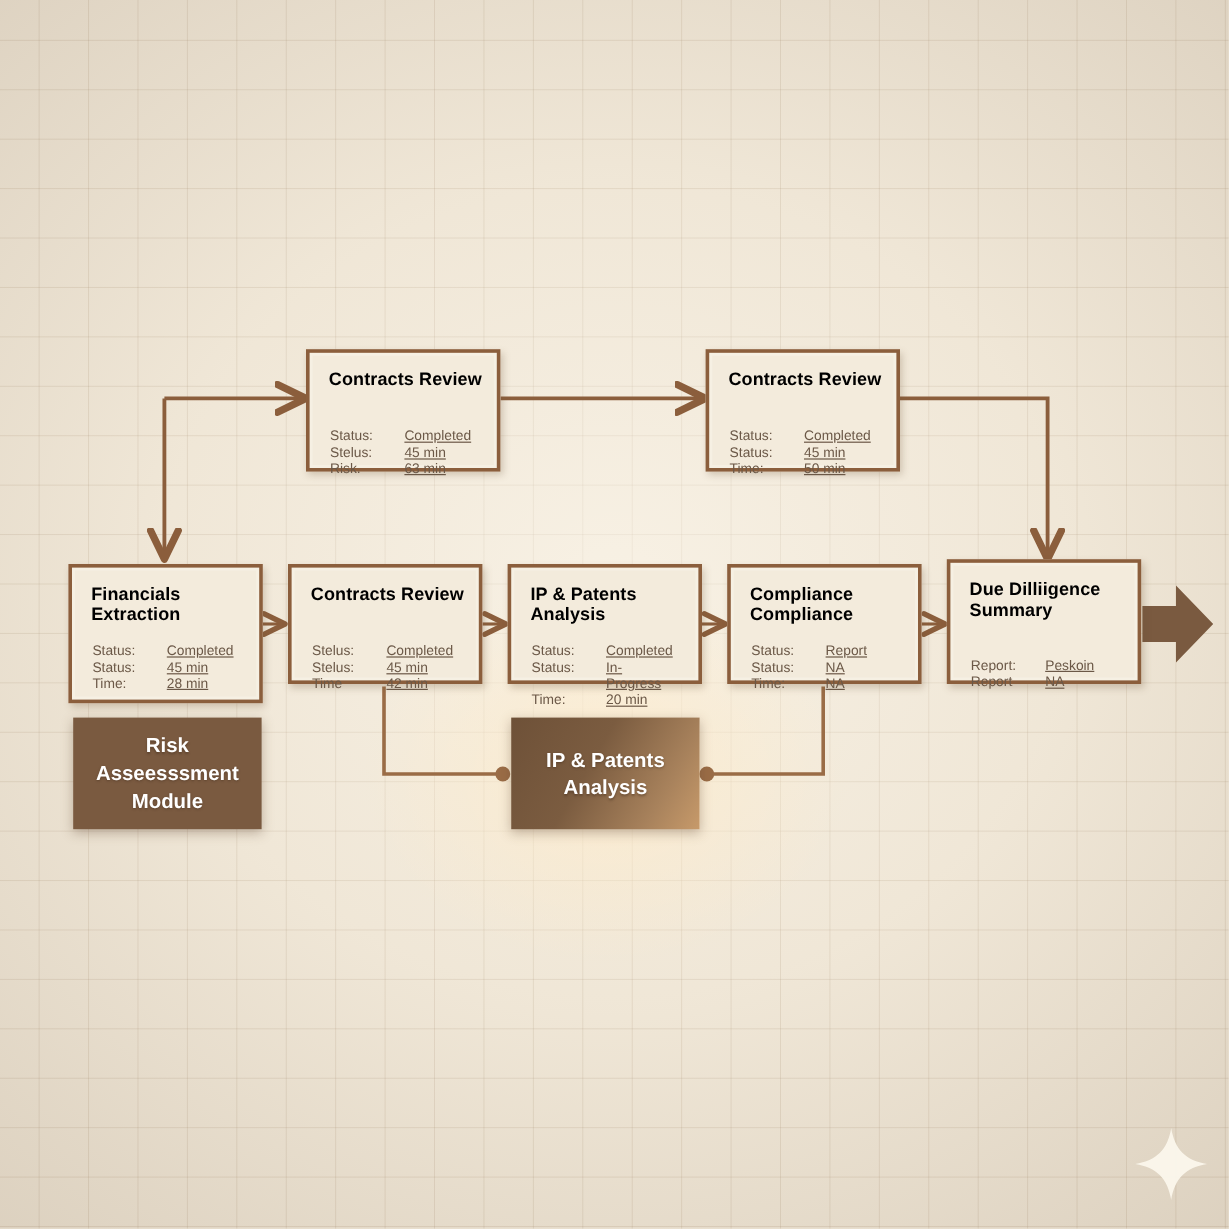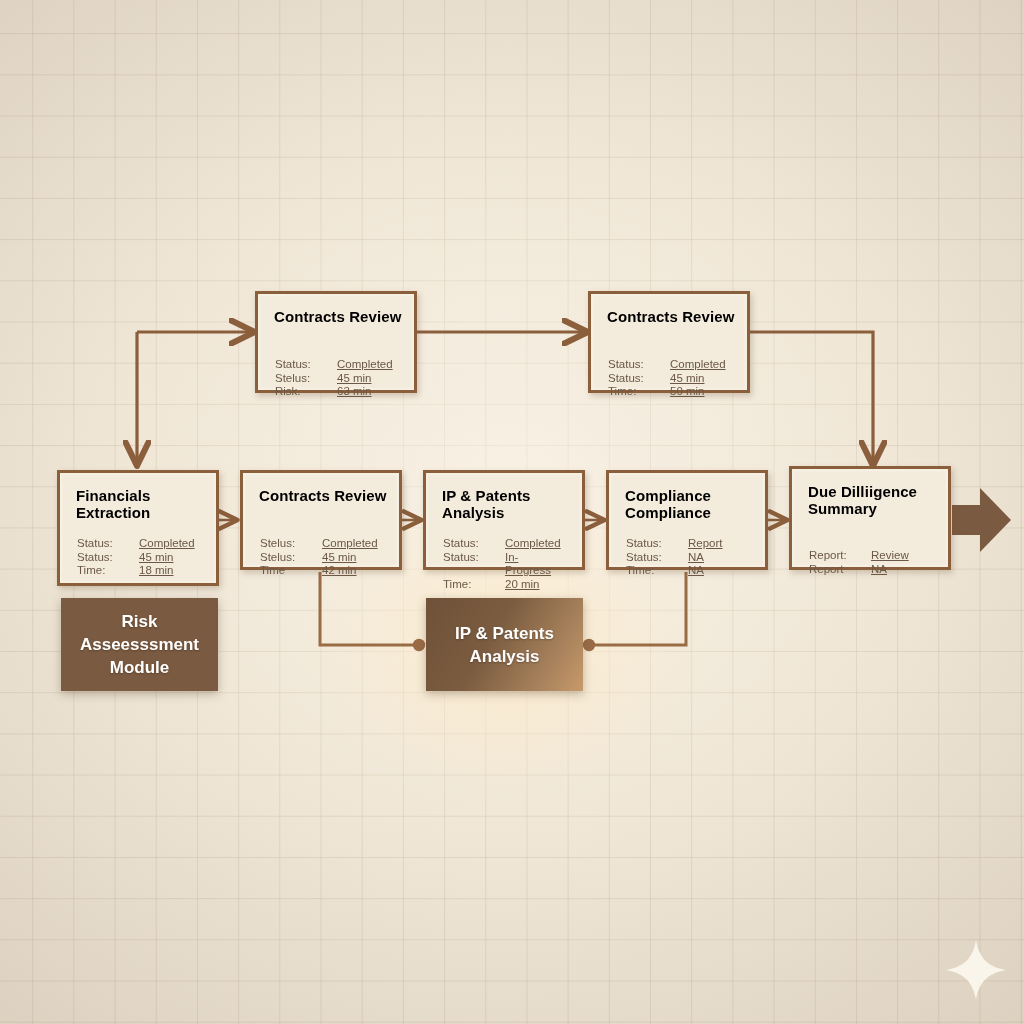--- a/index.html
+++ b/index.html
@@ -156,21 +156,21 @@
       <div class="row">
         <span class="k">Status:</span>
         <span class="v">Completed</span>
       </div>
       <div class="row">
         <span class="k">Status:</span>
         <span class="v">45 min</span>
       </div>
       <div class="row">
         <span class="k">Time:</span>
-        <span class="v">18 min</span>
+        <span class="v">28 min</span>
       </div>
     </div>
   </div>
 
   <div class="node" style="left:240px;top:470px;width:162px;height:100px;">
     <div class="title">Contracts Review</div>
     <div class="rows">
       <div class="row">
         <span class="k">Stelus:</span>
         <span class="v">Completed</span>
@@ -220,21 +220,21 @@
         <span class="v">NA</span>
       </div>
     </div>
   </div>
 
   <div class="node two-line" style="left:789px;top:466px;width:162px;height:104px;">
     <div class="title">Due Dilliigence Summary</div>
     <div class="rows">
       <div class="row">
         <span class="k">Report:</span>
-        <span class="v">Review</span>
+        <span class="v">Peskoin</span>
       </div>
       <div class="row">
         <span class="k">Report</span>
         <span class="v">NA</span>
       </div>
     </div>
   </div>
 
   <div class="dark plain" style="left:61px;top:598px;width:157px;height:93px;">
     <span>Risk Asseesssment Module</span>

